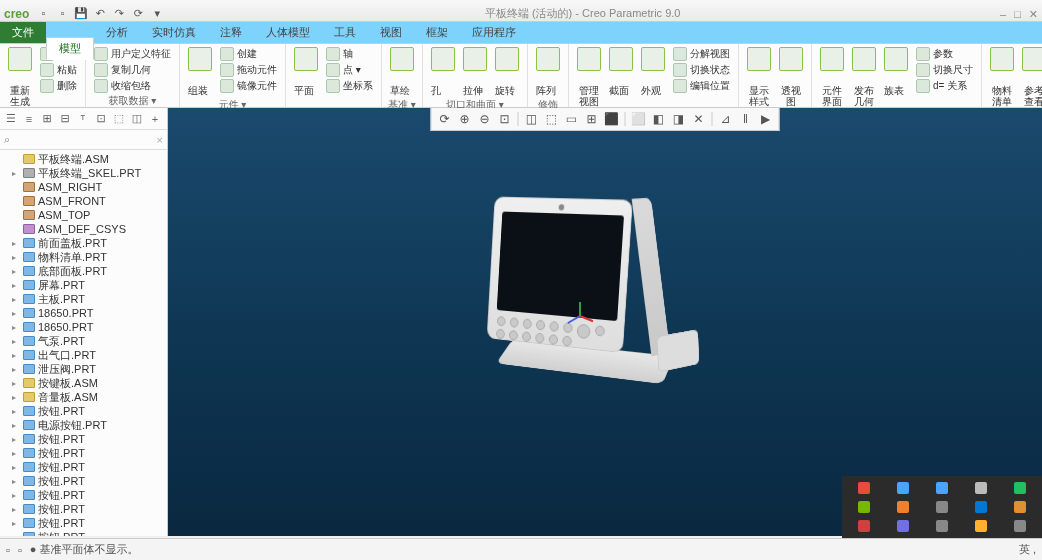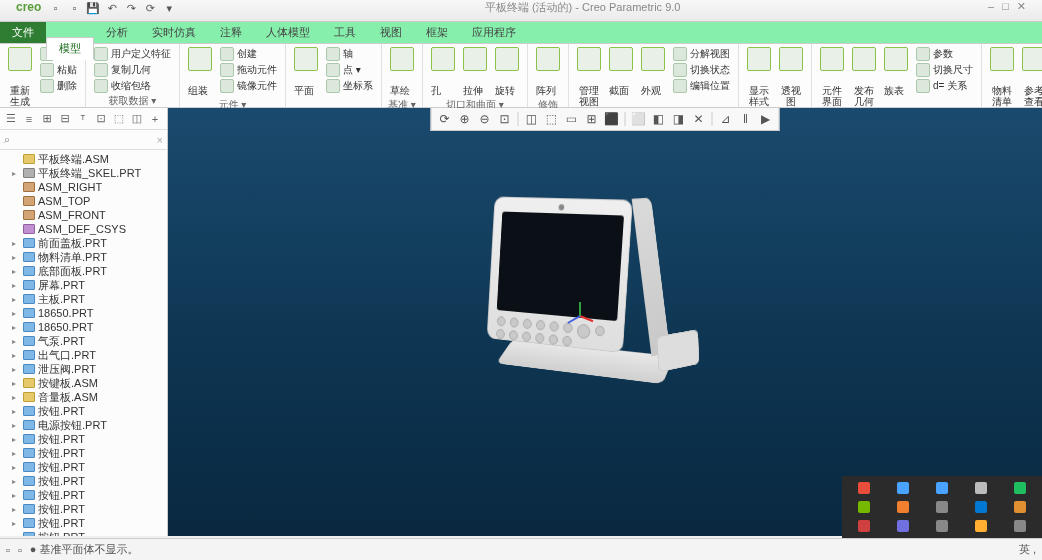--- a/index.html
+++ b/index.html
@@ -1,23 +1,23 @@
 <!DOCTYPE html>
 <html><head>
 <meta charset="utf-8">
 <style>
 * { margin: 0; padding: 0; box-sizing: border-box; font-family: "Microsoft YaHei", Arial, sans-serif; font-size: 11px; }
 body { width: 1042px; height: 560px; background: #f0f0f0; overflow: hidden; position: relative; }
-.titlebar { height: 22px; background: linear-gradient(#f8f8f8,#eaeaea); display:flex; align-items:flex-start; padding:0 16px; border-bottom:1px solid #ccc; }
+.titlebar { height: 22px; background: linear-gradient(#f8f8f8,#eaeaea); display:flex; align-items:flex-end; padding:0 4px; border-bottom:1px solid #ccc; }
 .titlebar .logo { color:#5a9e3a; font-weight:bold; margin-right:6px; font-size:12px;}
 .titlebar .qat { display:flex; gap:3px; }
 .titlebar .qat span { width:16px; height:16px; display:flex; align-items:center; justify-content:center; color:#555; }
 .titlebar .wintitle { flex:1; text-align:center; color:#888; font-size:11px; }
 .titlebar .winbtns { display:flex; gap:8px; color:#888; }
-.tabs { height:22px; background:#86efac; display:flex; align-items:flex-end; border-bottom:1px solid #ccc; }
+.tabs { height:22px; background:#7dd3fc; display:flex; align-items:flex-end; border-bottom:1px solid #ccc; }
 .tabs .tab { padding:3px 12px; color:#444; cursor:pointer; }
 .tabs .tab.file { background:#2e7d32; color:#fff; }
 .tabs .tab.active { background:#fff; border:1px solid #ccc; border-bottom:1px solid #fff; position:relative; top:17px; color:#1a6b1a; }
 .ribbon { height:64px; background:#fcfcfc; border-bottom:1px solid #ccc; display:flex; }
 .ribbon .group { border-right:1px solid #e0e0e0; padding:2px 6px 1px 6px; display:flex; flex-direction:column; justify-content:space-between; }
 .ribbon .group .content { display:flex; gap:4px; align-items:flex-start; flex:1; }
 .ribbon .group .label { text-align:center; color:#666; font-size:10px; padding-top:1px; }
 .ribbon .vbtn { display:flex; flex-direction:column; align-items:flex-start; gap:14px; padding:1px 2px; }
 .ribbon .vbtn .ic { width:24px; height:24px; background:#e8f0e8; border:1px solid #8bc34a; display:flex; align-items:center; justify-content:center; border-radius:2px; }
 .ribbon .vbtn .txt { font-size:10px; color:#333; text-align:center; line-height:11px; }
@@ -347,26 +347,26 @@
           <span>平板终端_SKEL.PRT</span>
         </div>
         <div class="node depth1">
           <span class="exp"></span>
           <span class="ic datum"></span>
           <span>ASM_RIGHT</span>
         </div>
         <div class="node depth1">
           <span class="exp"></span>
           <span class="ic datum"></span>
-          <span>ASM_TOP</span>
+          <span>ASM_FRONT</span>
         </div>
         <div class="node depth1">
           <span class="exp"></span>
           <span class="ic datum"></span>
-          <span>ASM_FRONT</span>
+          <span>ASM_TOP</span>
         </div>
         <div class="node depth1">
           <span class="exp"></span>
           <span class="ic csys"></span>
           <span>ASM_DEF_CSYS</span>
         </div>
         <div class="node depth1">
           <span class="exp">▸</span>
           <span class="ic prt"></span>
           <span>前面盖板.PRT</span>

